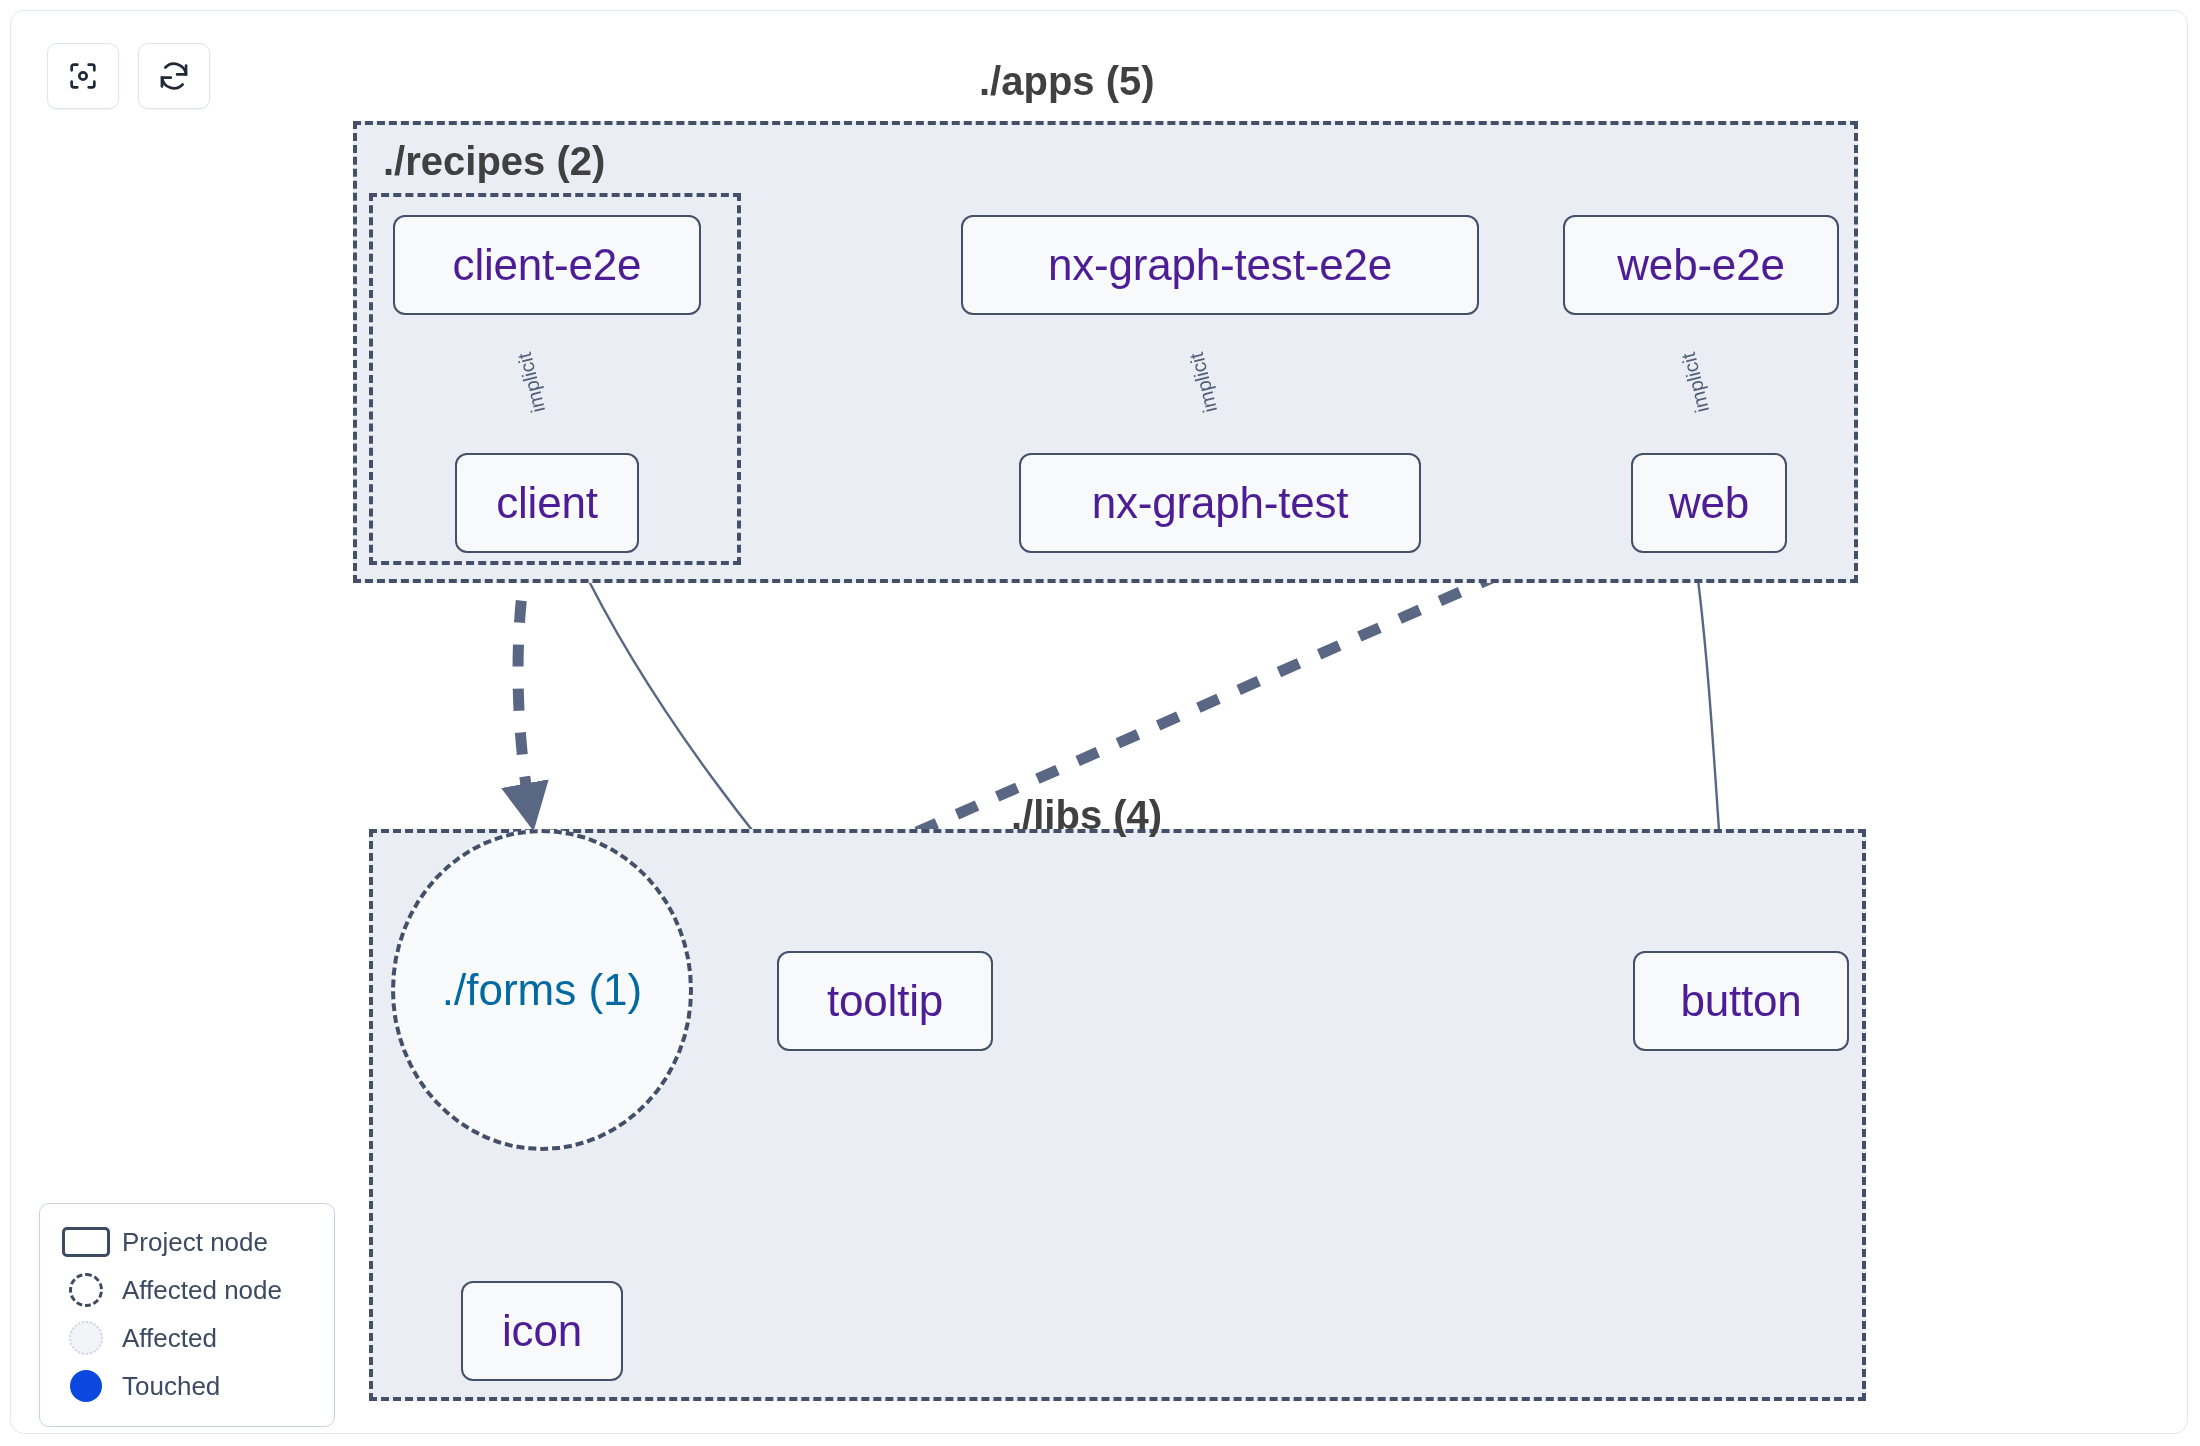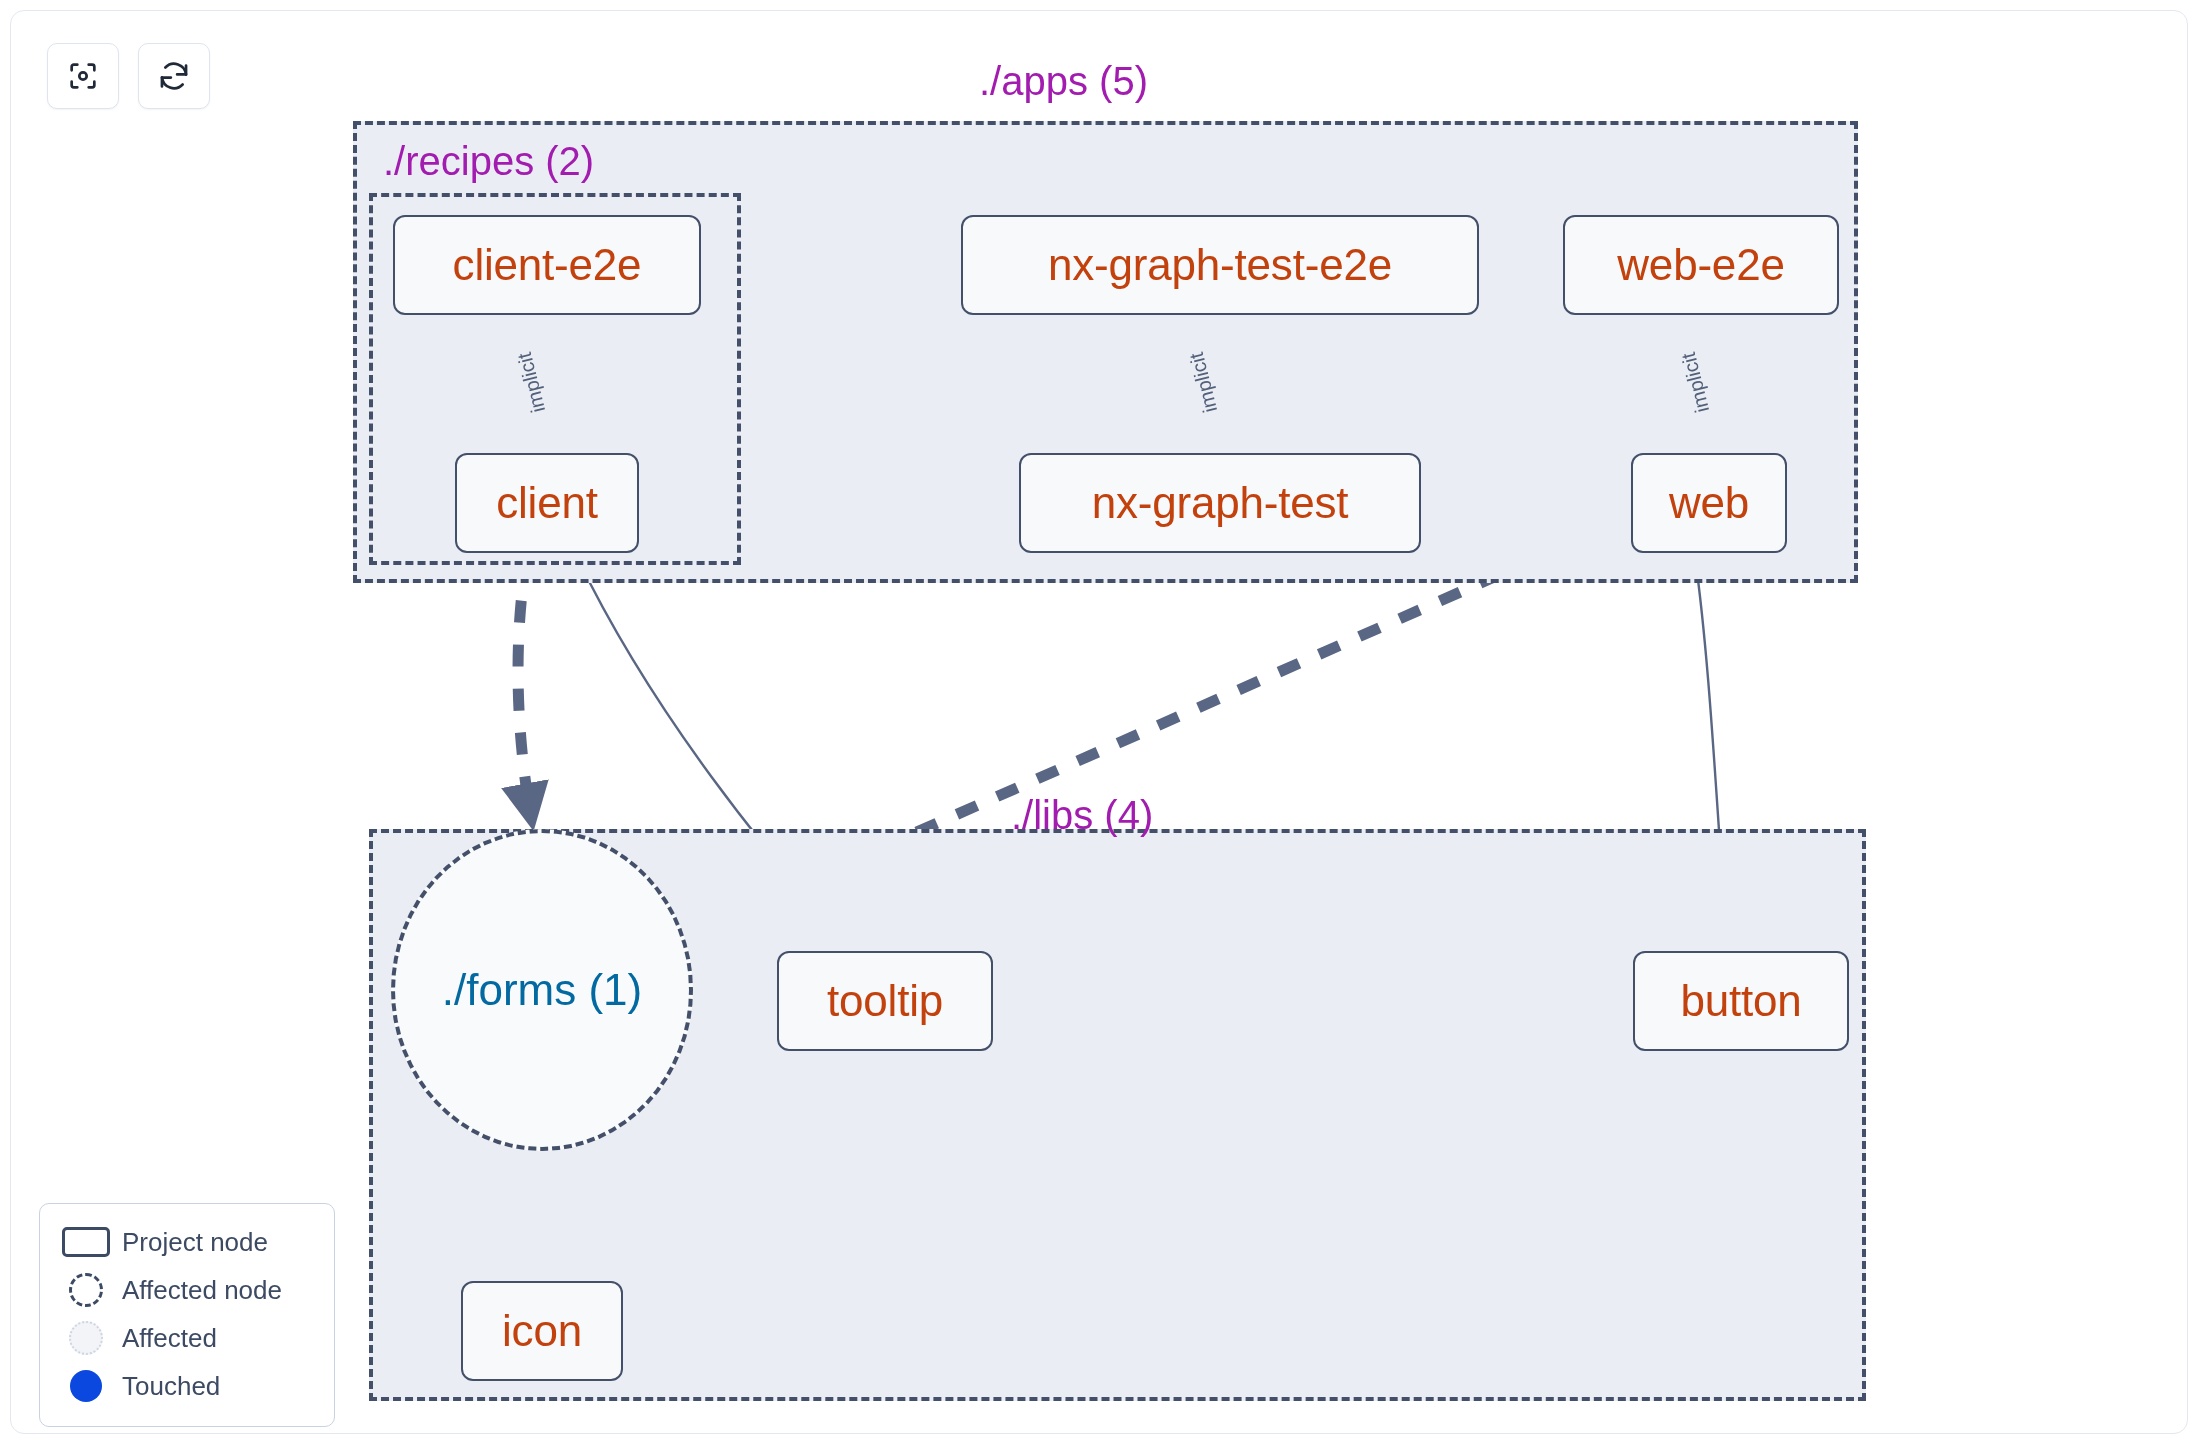--- a/index.html
+++ b/index.html
@@ -63,21 +63,21 @@
   
   .node {
     position: absolute;
     box-sizing: border-box;
     background: #f7f9fb;
     border: 2px solid #44506a;
     border-radius: 12px;
     display: flex;
     align-items: center;
     justify-content: center;
-    color: #c2410c;
+    color: #4c1d95;
     font-size: 44px;
     letter-spacing: -0.2px;
     white-space: nowrap;
     cursor: pointer;
     z-index: 25;
   }
   .composite-node {
     position: absolute;
     box-sizing: border-box;
     background: #f8fafc;
@@ -96,24 +96,25 @@
   .group-box {
     position: absolute;
     box-sizing: border-box;
     background: #eaeef4;
     border: 4px dashed #44506a;
     z-index: 5;
   }
   .group-box.inner { background: #eaeef4; z-index: 8; }
   .group-label {
     position: absolute;
-    color: #a21caf;
+    color: #404040;
     font-size: 40px;
     white-space: nowrap;
     z-index: 30;
+    font-weight: bold;
   }
   
   .legend {
     position: absolute;
     left: 28px;
     top: 1192px;
     width: 296px;
     box-sizing: border-box;
     background: #ffffff;
     border: 1px solid #c9d2e0;

